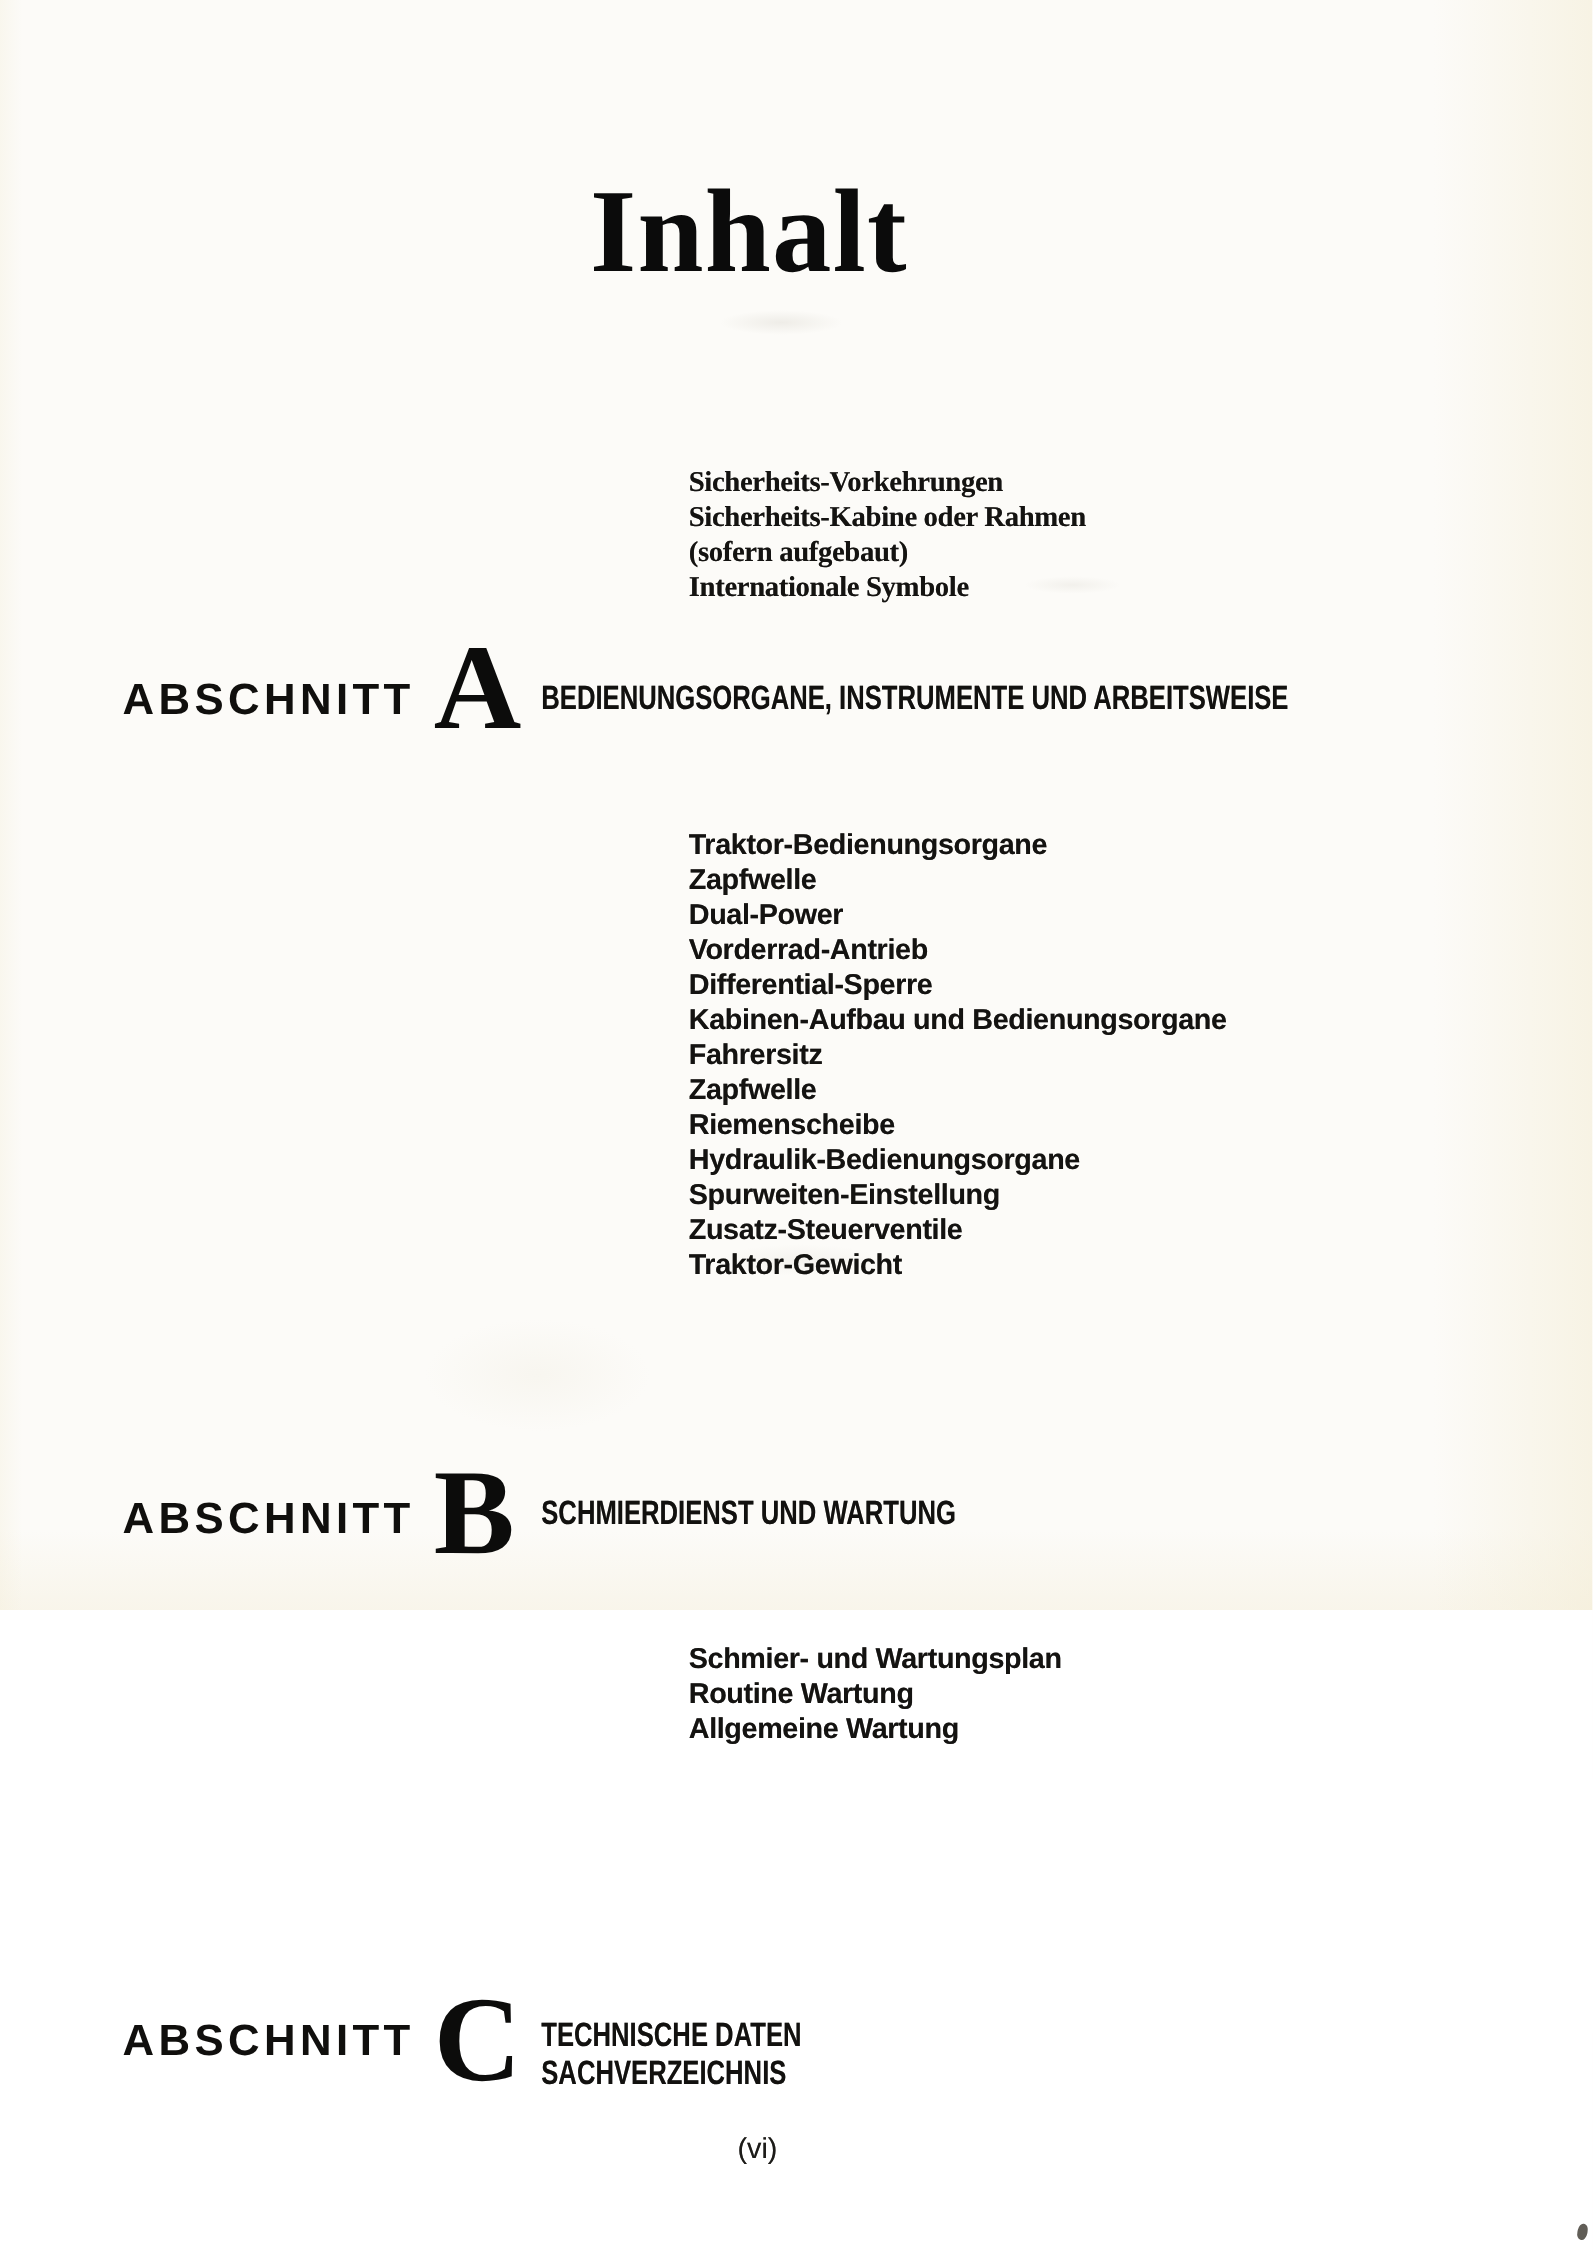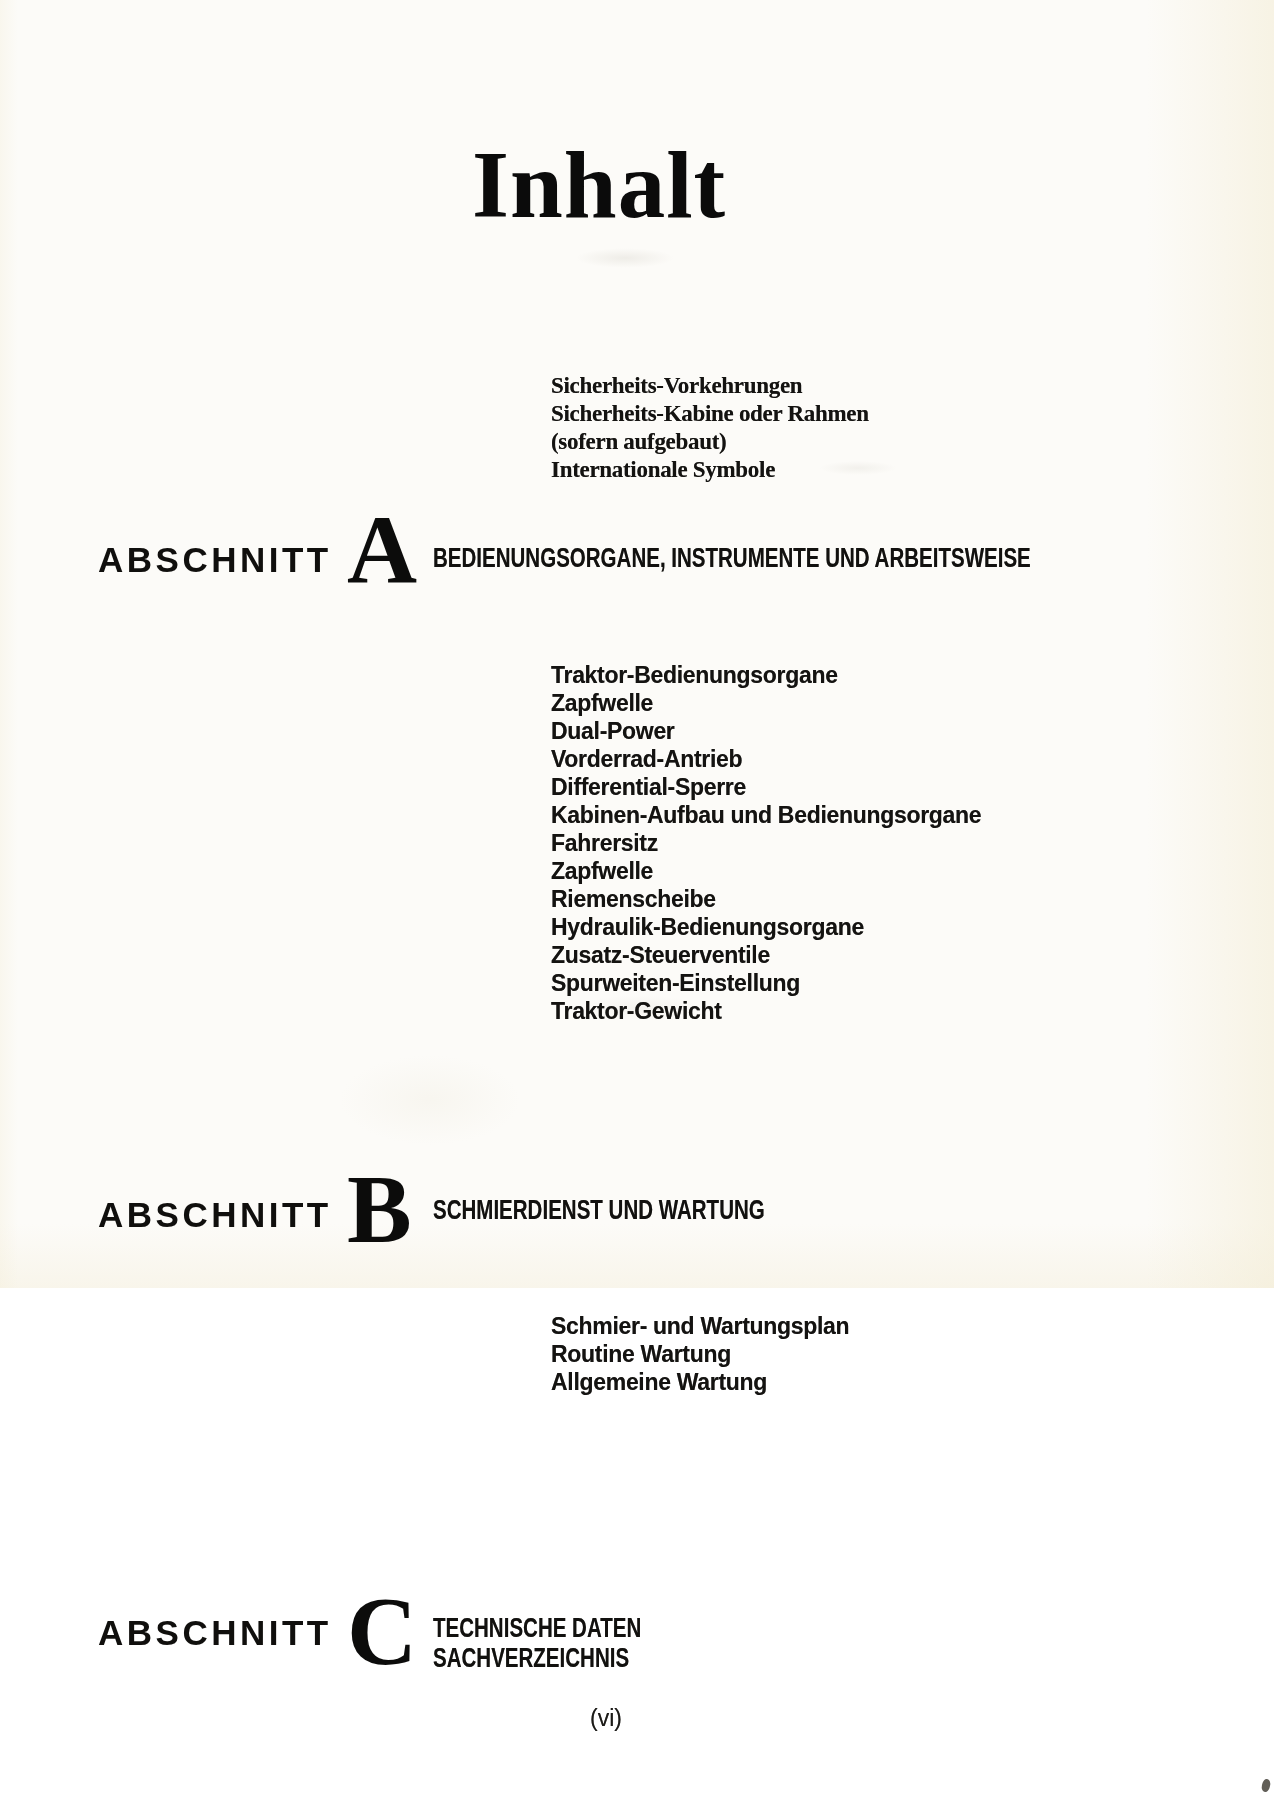--- a/index.html
+++ b/index.html
@@ -145,22 +145,22 @@
       <div>Traktor-Bedienungsorgane</div>
       <div>Zapfwelle</div>
       <div>Dual-Power</div>
       <div>Vorderrad-Antrieb</div>
       <div>Differential-Sperre</div>
       <div>Kabinen-Aufbau und Bedienungsorgane</div>
       <div>Fahrersitz</div>
       <div>Zapfwelle</div>
       <div>Riemenscheibe</div>
       <div>Hydraulik-Bedienungsorgane</div>
+      <div>Spurweiten-Einstellung</div>
       <div>Zusatz-Steuerventile</div>
-      <div>Spurweiten-Einstellung</div>
       <div>Traktor-Gewicht</div>
     </div>
 
   <span class="section-label label-b">ABSCHNITT</span>
   <span class="section-letter letter-b">B</span>
   <span class="section-heading heading-b">SCHMIERDIENST UND WARTUNG</span>
 
   <div class="toc-list list-b">
       <div>Schmier- und Wartungsplan</div>
       <div>Routine Wartung</div>

